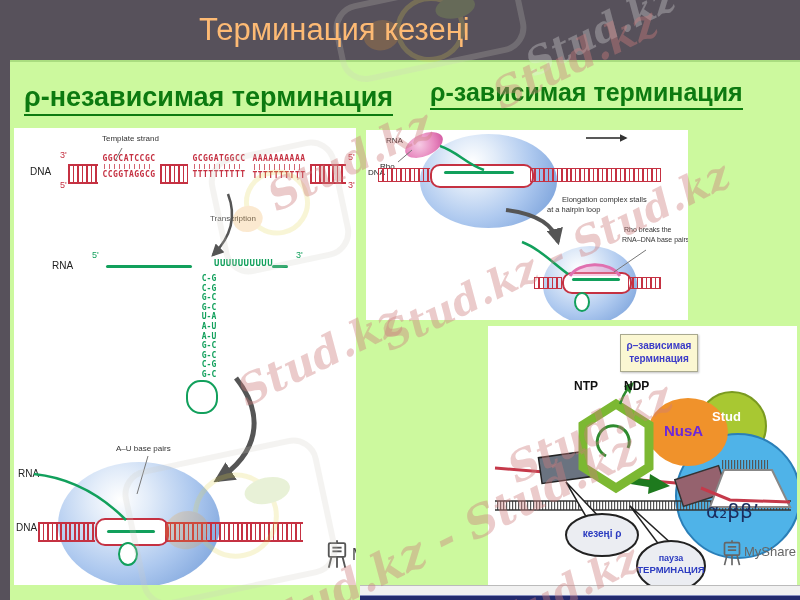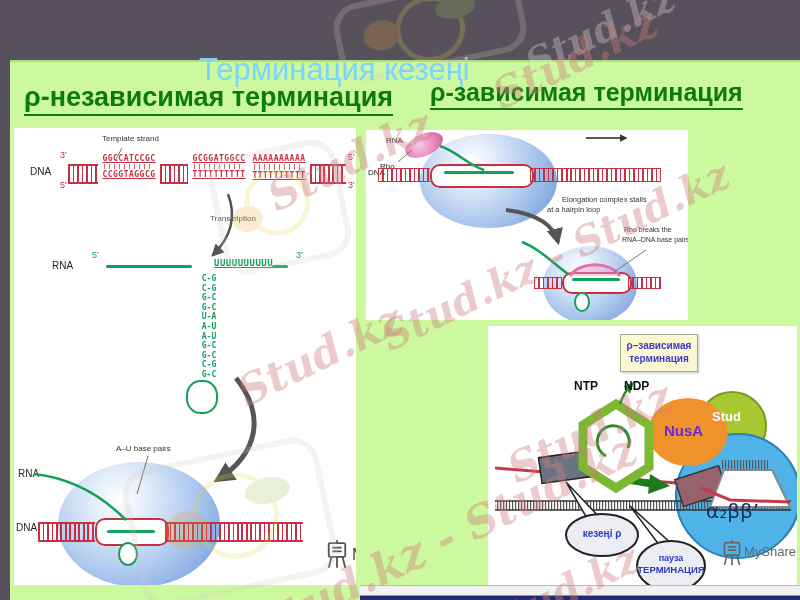--- a/index.html
+++ b/index.html
@@ -4,30 +4,30 @@
 <style>
   :root{
     --header_bg:#57515B; --slide_green:#CCF99E; --heading_green:#0C7A10;
     --dna_red:#C53142; --rna_green:#12A05C; --navy_bar:#232B6E;
     --nusa_orange:#F0922B; --nusg_green:#A8C832; --polymerase_blue:#4FB3E8;
   }
   html,body{margin:0;padding:0;background:#222;}
   .stage{position:relative;width:800px;height:600px;overflow:hidden;
          background:var(--header_bg);font-family:"Liberation Sans",sans-serif;}
   .abs{position:absolute;}
-  .title{position:absolute;left:199px;top:12px;font-size:31px;color:#7dd3fc;white-space:nowrap;z-index:3;margin-top:40px;}
+  .title{position:absolute;left:199px;top:12px;font-size:31px;color:#fdba74;white-space:nowrap;z-index:3;}
   .hdr-wm{position:absolute;left:600px;top:30px;font-family:"DejaVu Serif",serif;font-style:italic;font-weight:bold;
           font-size:38px;color:rgba(235,235,235,.30);transform:translate(-50%,-50%) rotate(-26deg);z-index:2;}
   .slide{position:absolute;left:10px;top:60px;width:790px;height:540px;background:var(--slide_green);
          border-top:2px solid #AADD80;}
   .panel{position:absolute;background:#FFFFFF;overflow:hidden;}
   .hdg{position:absolute;font-weight:bold;color:var(--heading_green);text-align:center;white-space:nowrap;}
   .hdg > span{display:inline-block;border-bottom:2px solid var(--heading_green);padding-bottom:1px;}
   .lbl{position:absolute;font-size:8px;color:#444;white-space:nowrap;line-height:1.15;}
-  .mono{font-family:"DejaVu Sans Mono",monospace;font-weight:bold;text-decoration:underline;}
+  .mono{font-family:"DejaVu Sans Mono",monospace;font-weight:bold;}
   .red{color:var(--dna_red);} .grn{color:var(--rna_green);}
   .ladder{position:absolute;background:repeating-linear-gradient(90deg,var(--dna_red) 0 1.5px,transparent 1.5px 4.5px);
           border-top:2px solid var(--dna_red);border-bottom:2px solid var(--dna_red);}
   .ladder.thin{border-top-width:1.5px;border-bottom-width:1.5px;}
   .seqblk{position:absolute;text-align:center;}
   .seqblk .s{display:block;font-size:8px;line-height:9px;letter-spacing:.5px;}
   .seqblk .mid{display:block;height:5px;margin:1px 4px;opacity:.75;
        background:repeating-linear-gradient(90deg,var(--dna_red) 0 1px,transparent 1px 5px);}
   .ellipseB{position:absolute;border-radius:50%;
        background:radial-gradient(circle at 38% 30%,#ffffff 0%,#e2ecf9 22%,#aec9ef 55%,#80a6dd 85%,#7098d3 100%);}

